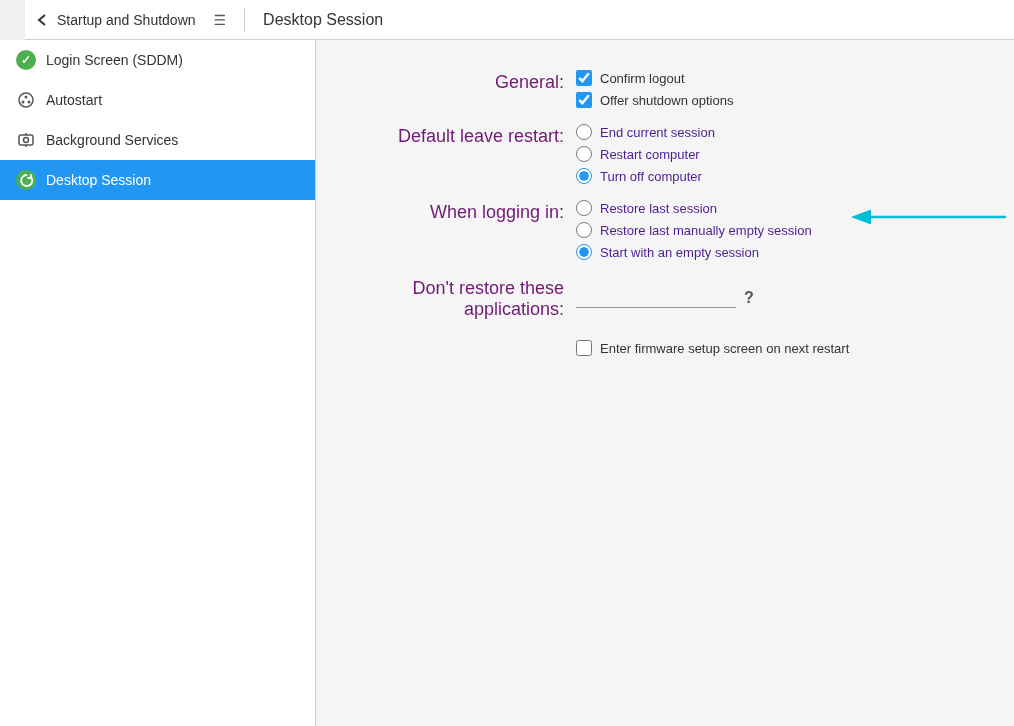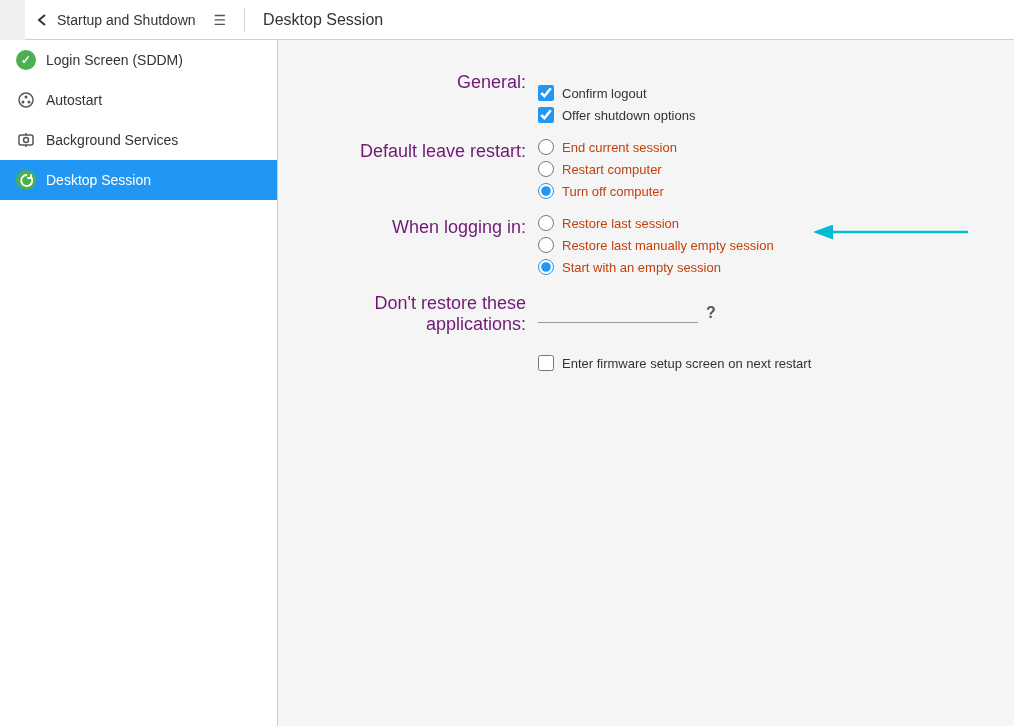--- a/index.html
+++ b/index.html
@@ -12,46 +12,46 @@
     .header-back { display: flex; align-items: center; gap: 6px; color: #333; cursor: pointer; }
     .header-back svg { width: 16px; height: 16px; }
     .header-menu-icon { margin-left: 8px; cursor: pointer; color: #555; }
     .header-divider { width: 1px; height: 24px; background: #d0d0d0; margin: 0 8px; }
     .header-page-title { font-size: 16px; color: #333; font-weight: 400; }
 
     
     .main { display: flex; flex: 1; overflow: hidden; }
 
     
-    .sidebar { width: 278px; background: #ffffff; border-right: 1px solid #d0d0d0; display: flex; flex-direction: column; }
+    .sidebar { width: 316px; background: #ffffff; border-right: 1px solid #d0d0d0; display: flex; flex-direction: column; }
     .sidebar-item { display: flex; align-items: center; gap: 10px; padding: 10px 16px; cursor: pointer; color: #333; }
     .sidebar-item.active { background: #2196f3; color: #ffffff; }
     .sidebar-item .icon { width: 20px; height: 20px; display: flex; align-items: center; justify-content: center; flex-shrink: 0; }
     .sidebar-item .item-label { font-size: 14px; }
 
     
     .icon-login { width: 20px; height: 20px; background: #4caf50; border-radius: 50%; display: flex; align-items: center; justify-content: center; }
     .icon-login::after { content: '✓'; color: white; font-size: 12px; font-weight: bold; }
 
     
     .content { flex: 1; background: #f5f5f5; padding: 30px 40px; overflow-y: auto; }
 
     .settings-group { margin-bottom: 24px; }
     .settings-row { display: flex; align-items: flex-start; margin-bottom: 8px; }
     .settings-label { width: 220px; text-align: right; padding-right: 12px; color: #701a75; font-size: 18px; padding-top: 2px; flex-shrink: 0; }
-    .settings-controls { display: flex; flex-direction: column; gap: 6px; margin-top: 15px; }
+    .settings-controls { display: flex; flex-direction: column; gap: 6px; }
 
     .checkbox-row { display: flex; align-items: center; gap: 8px; }
     .checkbox-row input[type="checkbox"] { width: 16px; height: 16px; accent-color: #2196f3; cursor: pointer; }
     .checkbox-row label { font-size: 13px; color: #333; cursor: pointer; }
 
     .radio-group { display: flex; flex-direction: column; gap: 6px; }
     .radio-row { display: flex; align-items: center; gap: 8px; }
     .radio-row input[type="radio"] { width: 16px; height: 16px; accent-color: #2196f3; cursor: pointer; }
-    .radio-row label { font-size: 13px; color: #c2410c; cursor: pointer; }
+    .radio-row label { font-size: 13px; color: #4c1d95; cursor: pointer; }
 
     .dont-restore-row { display: flex; align-items: center; margin-bottom: 20px; }
     .dont-restore-input { border: none; border-bottom: 1px solid #999; background: transparent; font-size: 13px; width: 160px; padding: 2px 4px; outline: none; }
     .help-btn { background: none; border: none; font-size: 16px; color: #555; cursor: pointer; margin-left: 8px; font-weight: bold; }
 
     .firmware-row { display: flex; align-items: flex-end; gap: 8px; margin-left: 220px; }
     .firmware-row input[type="checkbox"] { width: 16px; height: 16px; cursor: pointer; }
     .firmware-row label { font-size: 13px; color: #333; cursor: pointer; }
 
     .section-gap { margin-bottom: 16px; }

